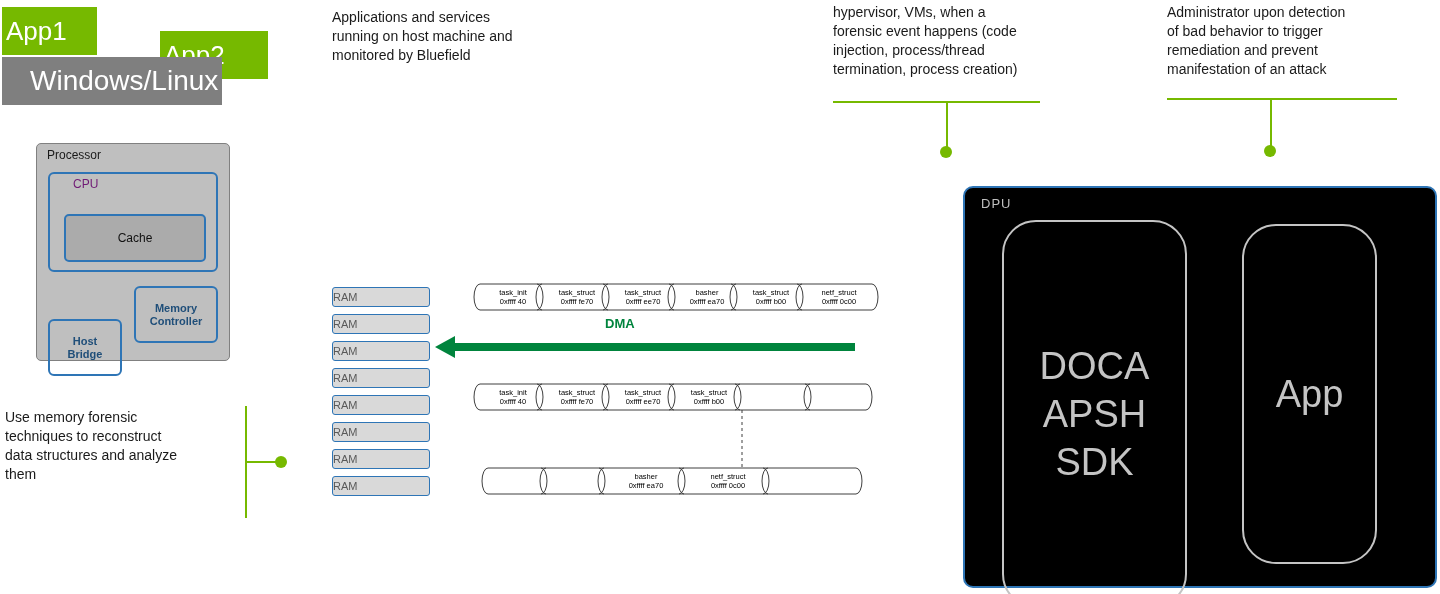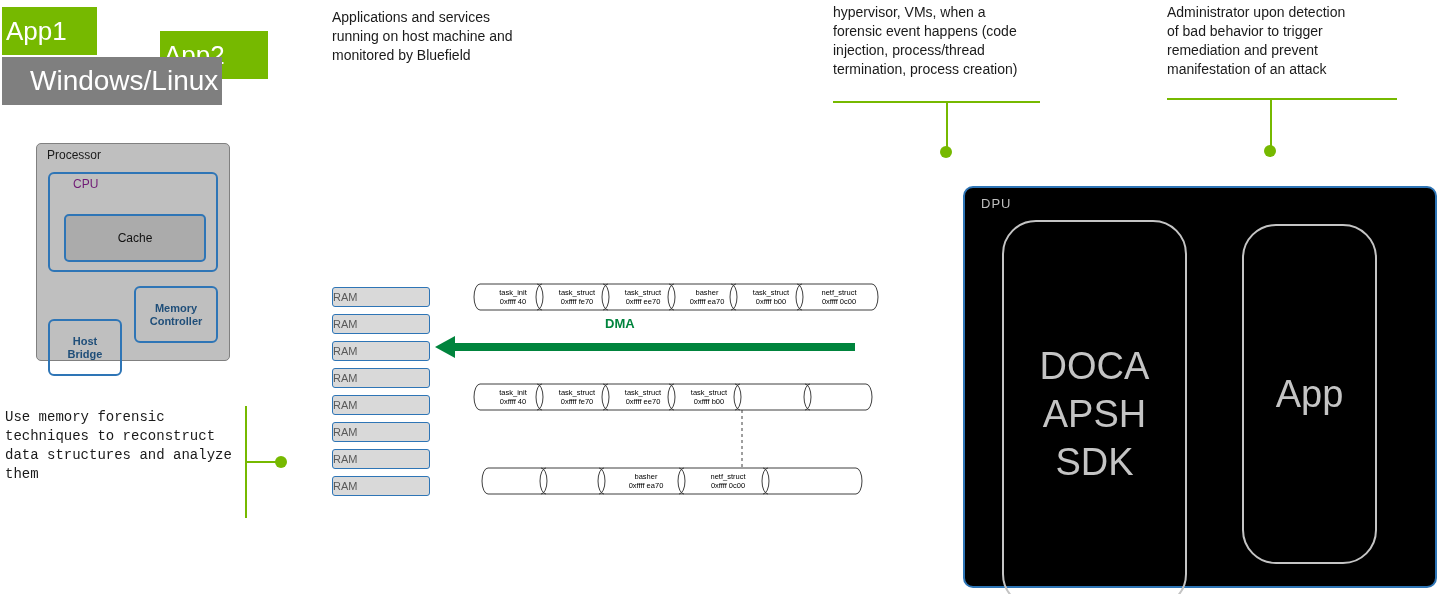--- a/index.html
+++ b/index.html
@@ -81,21 +81,21 @@
   <div class="abs green-dot" style="left:940px; top:146px;"></div>
 
   <div class="abs note preline" style="left:1167px; top:3px; width:245px;">Administrator upon detection
 of bad behavior to trigger
 remediation and prevent
 manifestation of an attack</div>
   <div class="abs green-line" style="left:1167px; top:98px; width:230px; height:2px;"></div>
   <div class="abs green-line" style="left:1270px; top:98px; width:2px; height:49px;"></div>
   <div class="abs green-dot" style="left:1264px; top:145px;"></div>
 
-  <div class="abs note preline" style="left:5px; top:408px; width:240px;font-family:Liberation Mono, monospace;">Use memory forensic
+  <div class="abs note preline" style="left:5px; top:408px; width:240px;">Use memory forensic
 techniques to reconstruct
 data structures and analyze
 them</div>
   <div class="abs green-line" style="left:245px; top:406px; width:2px; height:112px;"></div>
   <div class="abs green-line" style="left:245px; top:461px; width:32px; height:2px;"></div>
   <div class="abs green-dot" style="left:275px; top:456px;"></div>
 
   <div class="abs" style="left:332px; top:287px;">
     <div class="ram-cell">RAM</div>
     <div class="ram-cell">RAM</div>

